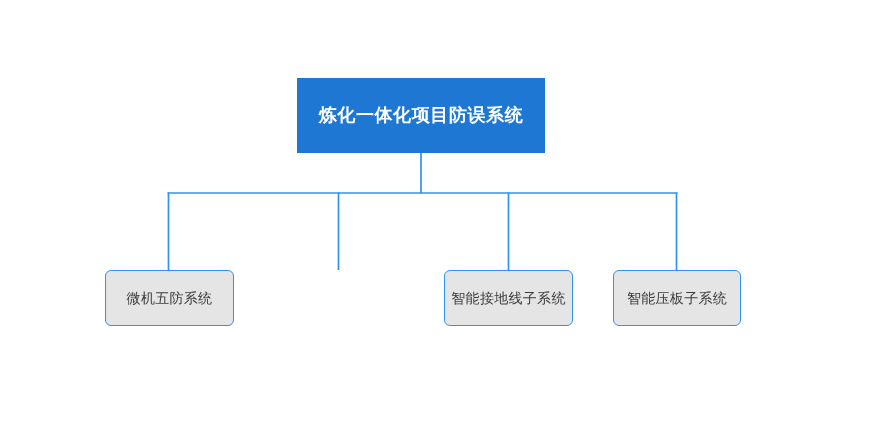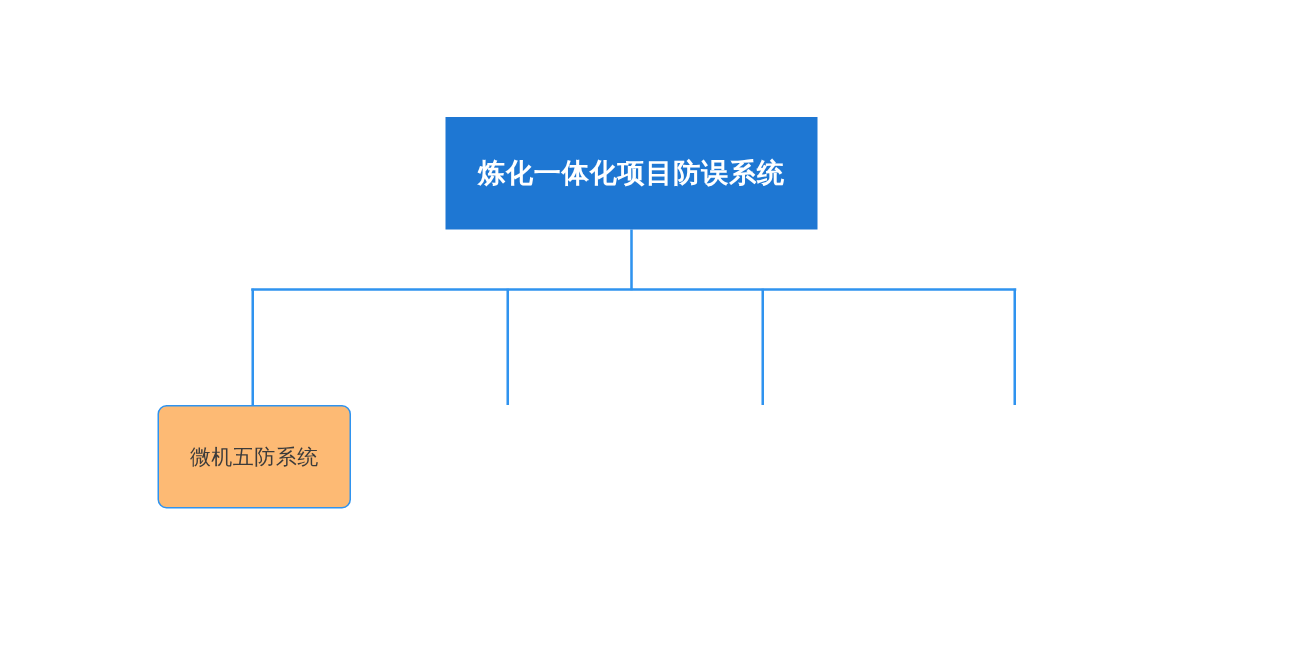--- a/index.html
+++ b/index.html
@@ -44,22 +44,22 @@
   }
   .node-root .node-label {
     color: #ffffff;
     font-size: 18px;
     font-weight: bold;
     letter-spacing: 0.6px;
     line-height: 1.2;
   }
   .node-child {
     top: 270px;
-    height: 69px;
-    background: #fdba74;
+    height: 56px;
+    background: #e5e5e5;
     border: 1.5px solid #2f93ef;
     border-radius: 6px;
   }
   .node-child .node-label {
     color: #3b3b3b;
     font-size: 14px;
     font-weight: normal;
     line-height: 1.2;
     letter-spacing: 0.3px;
   }
@@ -86,15 +86,21 @@
 
   <div class="node node-root">
     <span class="node-label">炼化一体化项目防误系统</span>
   </div>
 
   <div class="node node-child child-0">
     <span class="node-label">微机五防系统</span>
   </div>
 
 
+  <div class="node node-child child-2">
+    <span class="node-label">智能接地线子系统</span>
+  </div>
 
+  <div class="node node-child child-3">
+    <span class="node-label">智能压板子系统</span>
+  </div>
 
 </div>
 
 </body></html>

